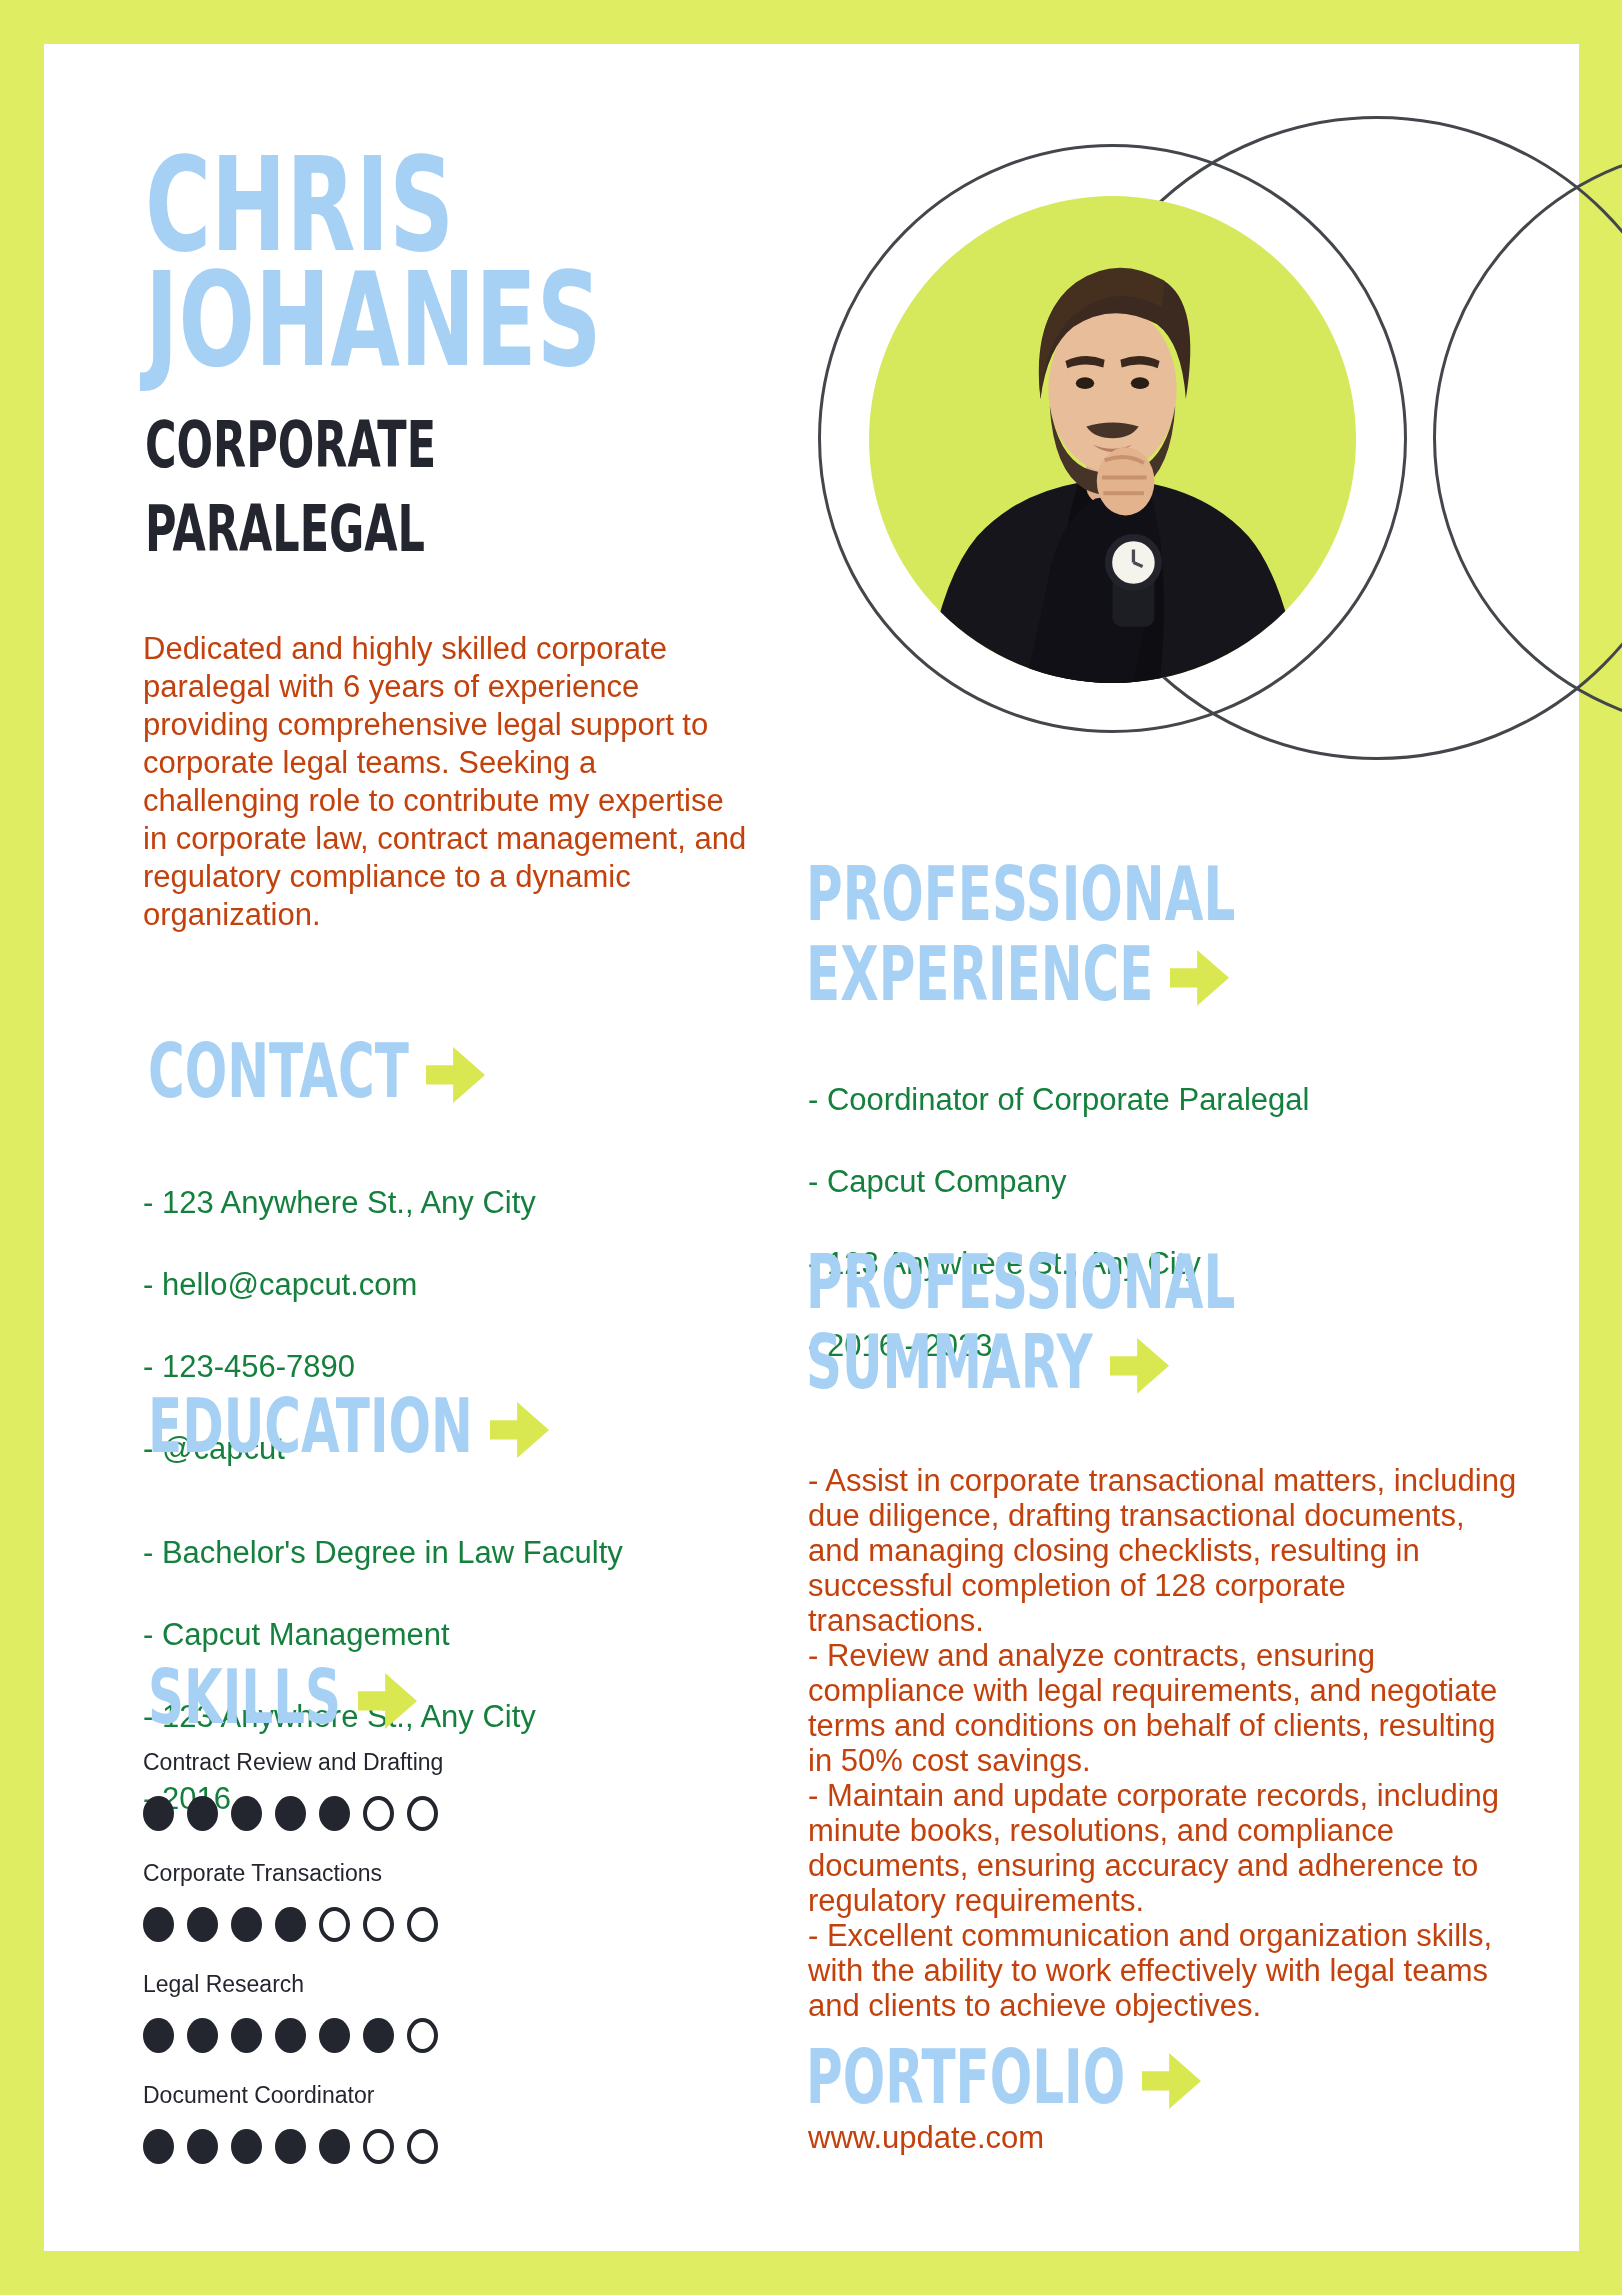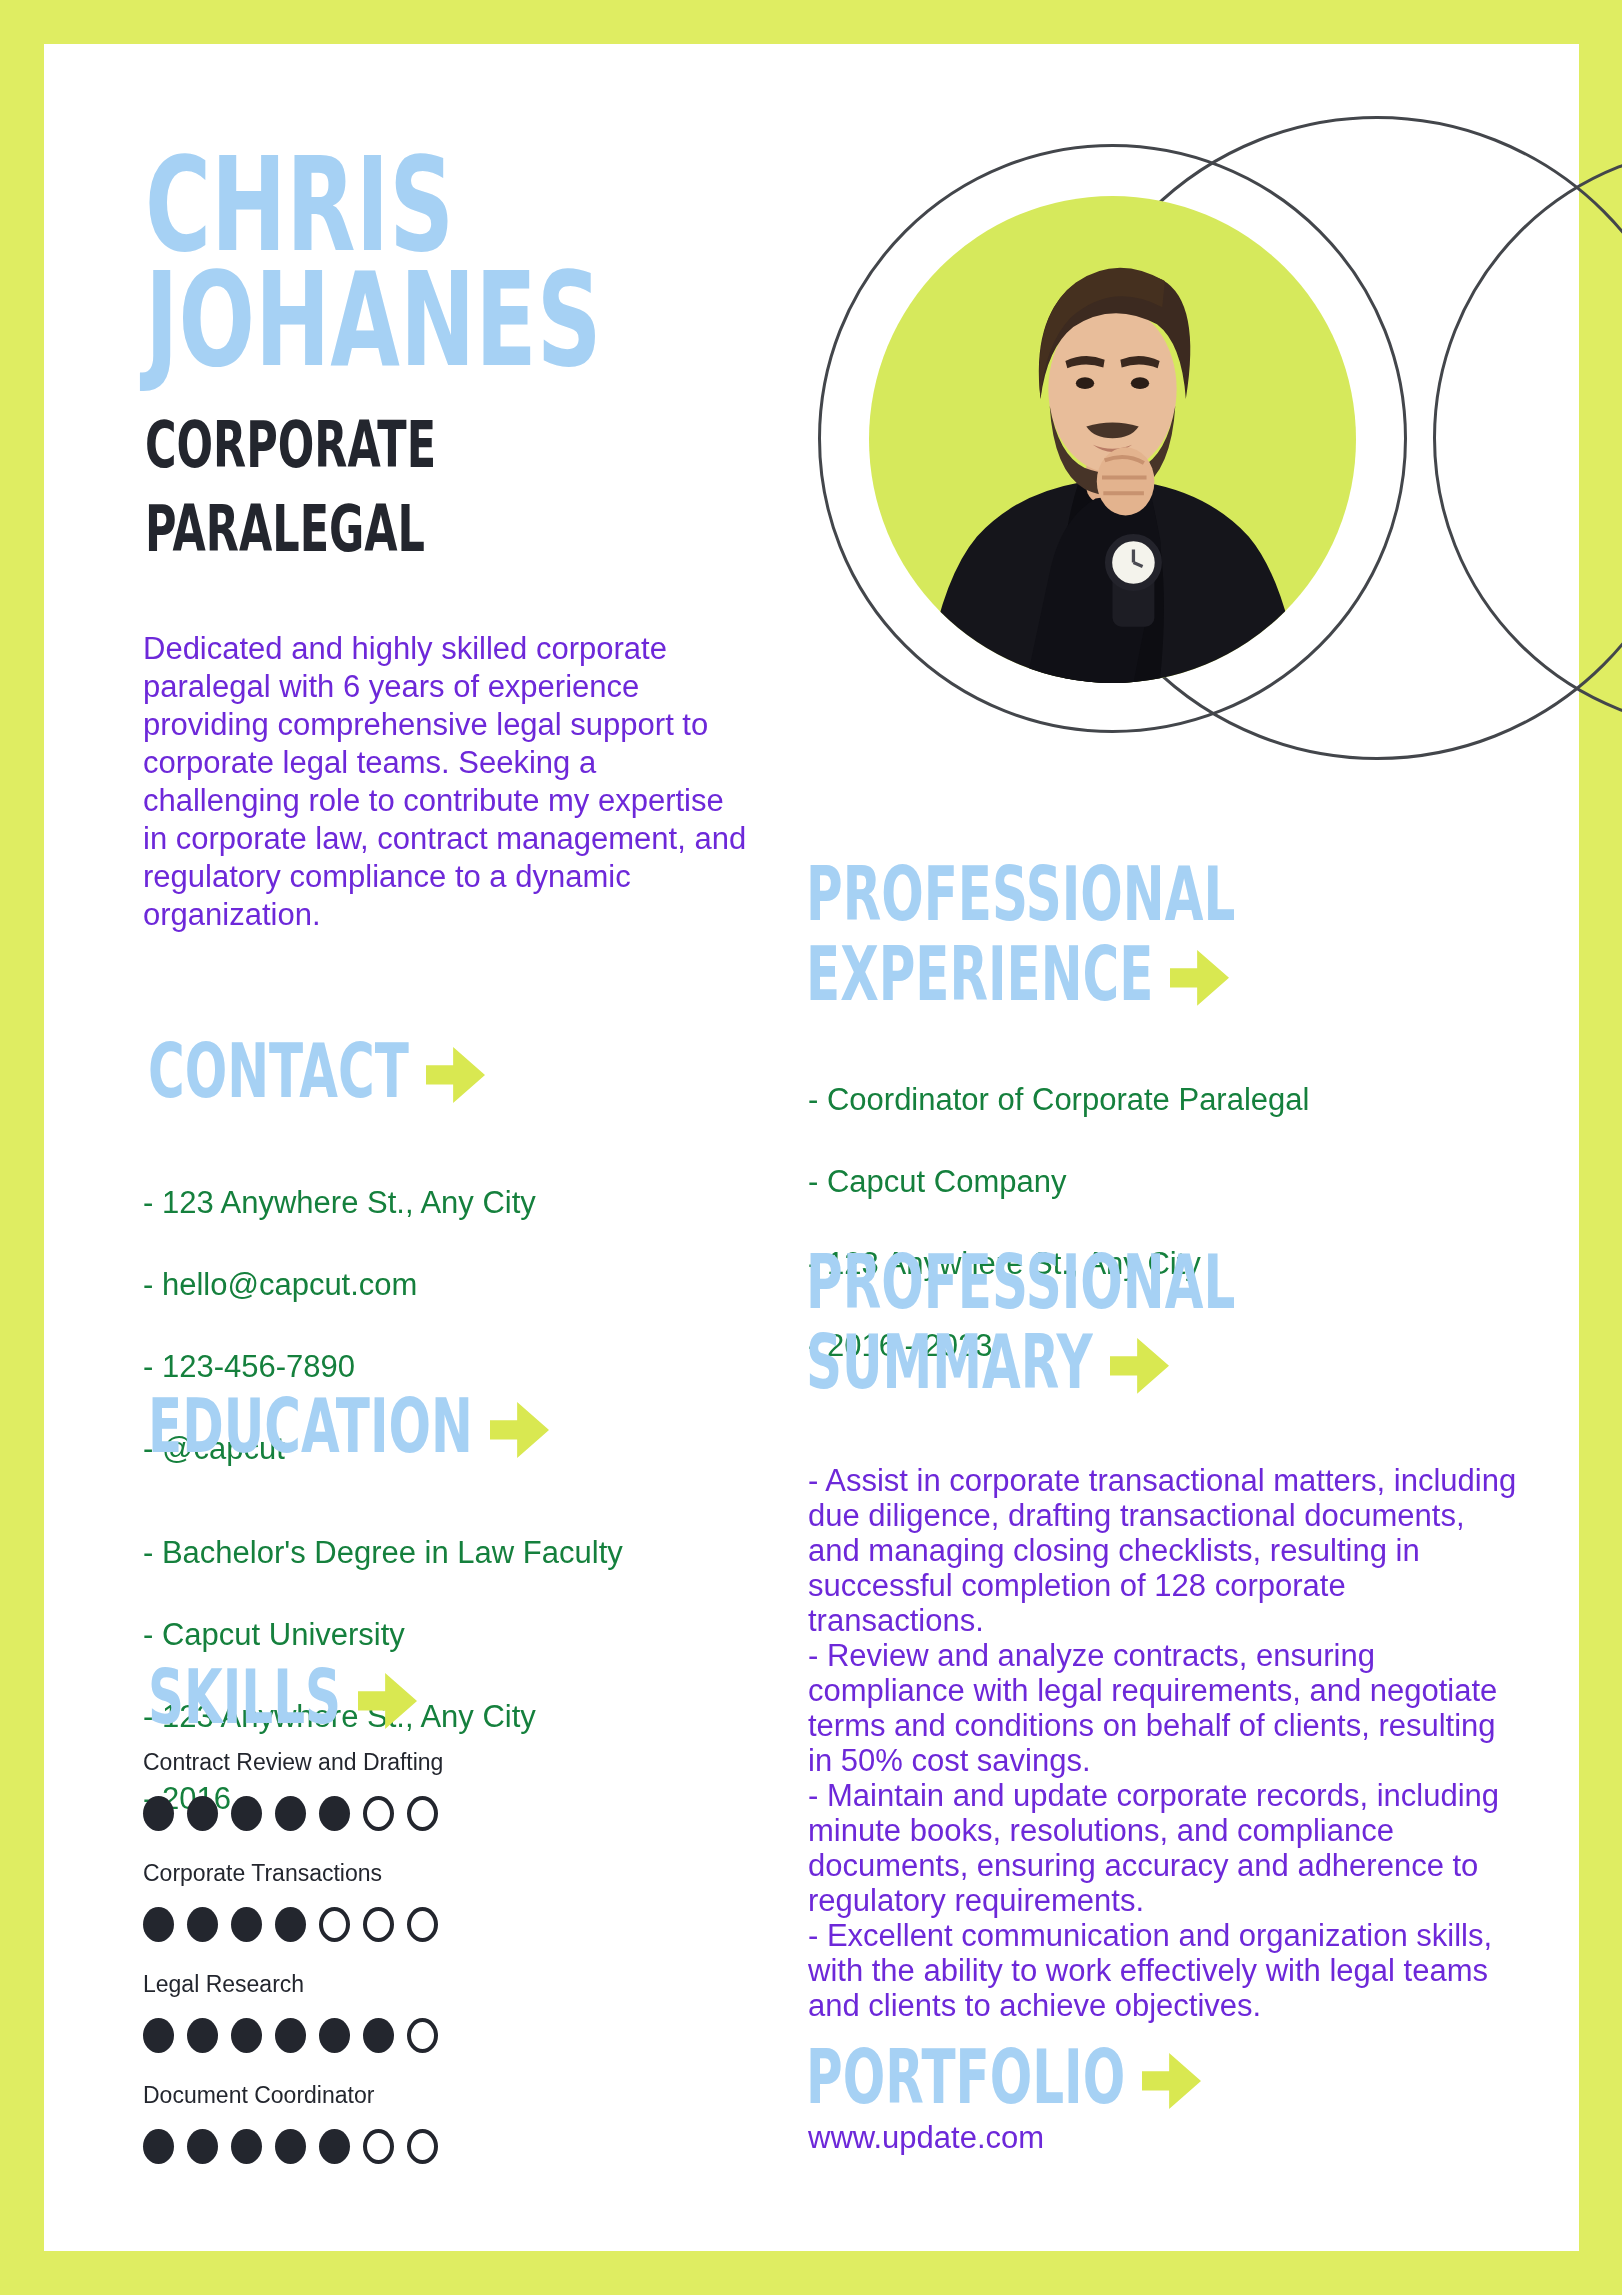--- a/index.html
+++ b/index.html
@@ -12,21 +12,21 @@
   .ring2{left:1433px;top:145px;width:586px;height:586px;}
   .ring3{left:1055px;top:116px;width:644px;height:644px;}
   .photo-circle{position:absolute;left:869px;top:196px;width:487px;height:487px;border-radius:50%;overflow:hidden;background:#d6e95c;z-index:4;}
   
   .cond{display:inline-block;font-family:"DejaVu Sans",sans-serif;font-weight:bold;transform-origin:left top;white-space:nowrap;}
   .name{position:absolute;left:145px;top:147px;color:#a6d1f4;font-size:90px;line-height:79px;transform:scaleY(1.45);z-index:5;}
   .role{position:absolute;left:145px;top:402px;color:#23262e;font-size:43px;line-height:56px;transform:scaleY(1.5);z-index:5;}
   .sec-h{position:absolute;color:#a6d1f4;font-size:50px;line-height:50px;transform:scaleY(1.48);z-index:5;}
   .sec-h.two{line-height:54px;}
   .arrow-svg{display:inline-block;vertical-align:-3.9px;margin-left:17px;}
-  .body-text{position:absolute;color:#6d28d9;font-size:31px;line-height:38px;z-index:5;}
+  .body-text{position:absolute;color:#c2410c;font-size:31px;line-height:38px;z-index:5;}
   .list{position:absolute;color:#15803d;font-size:31px;line-height:41px;z-index:5;white-space:pre-line;}
   .sum{line-height:35px;}
   .sum p{margin:0;}
   .skills-block{position:absolute;left:143px;top:1746px;z-index:5;}
   .skill-label{color:#23262e;font-size:23px;line-height:33px;margin:0 16px 17px 0;}
   .dots{height:35px;margin:0 0 26px 0;display:flex;align-items:center;gap:13px;}
   .dot{display:inline-block;width:31px;height:35px;border-radius:50%;box-sizing:border-box;}
   .dot-filled{background:#23262e;}
   .dot-empty{background:#ffffff;border:4.6px solid #23262e;}
 </style>
@@ -91,21 +91,21 @@
     <div>- hello@capcut.com</div>
     <div>- 123-456-7890</div>
     <div>- @capcut</div>
   </div>
 
   <div class="sec-h cond" style="left:148px;top:1390px;"><span>EDUCATION</span><svg class="arrow-svg" width="59" height="38" viewBox="0 0 100 64">
         <polygon points="0,21 46,21 46,0 100,32 46,64 46,43 0,43" fill="#d9e851"></polygon>
       </svg></div>
   <div class="list" style="left:143px;top:1491px;">
     <div>- Bachelor's Degree in Law Faculty</div>
-    <div>- Capcut University</div>
+    <div>- Capcut Management</div>
     <div>- 123 Anywhere St., Any City</div>
     <div>- 2016</div>
   </div>
 
   <div class="sec-h cond" style="left:148px;top:1661px;"><span>SKILLS</span><svg class="arrow-svg" width="59" height="38" viewBox="0 0 100 64">
         <polygon points="0,21 46,21 46,0 100,32 46,64 46,43 0,43" fill="#d9e851"></polygon>
       </svg></div>
   <div class="skills-block">
     <div class="skill-item">
       <p class="skill-label">Contract Review and Drafting</p>

